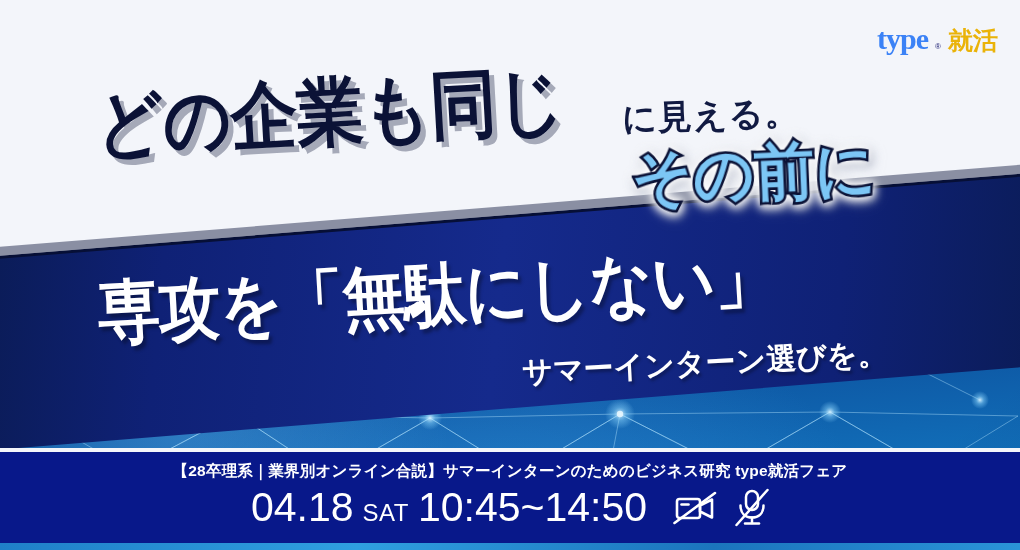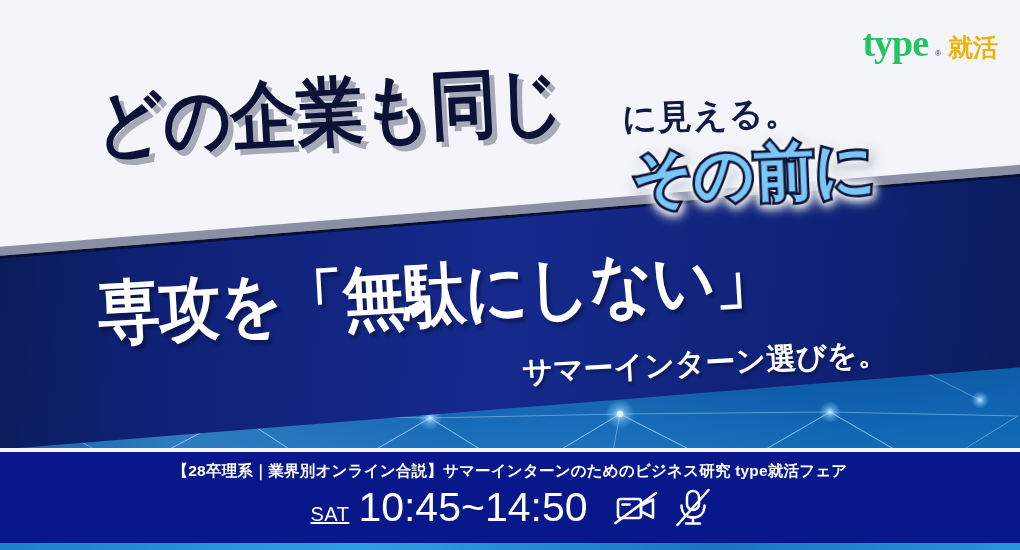--- a/index.html
+++ b/index.html
@@ -63,22 +63,22 @@
   }
 
   
   .logo {
     position:absolute; right:22px; top:24px;
     display:flex; align-items:baseline; gap:7px;
     z-index:30;
   }
   .logo-type {
     font-family:"Liberation Serif","DejaVu Serif",serif;
-    font-weight:bold; font-size:38px; letter-spacing:-1px;
-    color:#22c55e; line-height:1;
+    font-weight:bold; font-size:30px; letter-spacing:-1px;
+    color:#3b82f6; line-height:1;
   }
   .logo-reg { font-size:8px; color:#1d2074; }
   .logo-jp {
     font-size:25px; font-weight:bold; color:#eab308; line-height:1;
     letter-spacing:0px;
   }
 
   
   .h1-wrap {
     position:absolute; left:95px; top:74px; z-index:20;
@@ -152,21 +152,21 @@
   .info-row {
     margin-top:5px;
     display:flex; align-items:center; gap:26px;
     color:#ffffff;
   }
   .info-date {
     display:flex; align-items:baseline; gap:9px;
     font-weight:normal;
   }
   .dt-num { font-size:41px; letter-spacing:0px; line-height:1; }
-  .dt-dow { font-size:20px; letter-spacing:.5px; line-height:1;text-decoration:underline; }
+  .dt-dow { font-size:24px; letter-spacing:.5px; line-height:1; }
   .dt-time { font-size:41px; letter-spacing:0px; line-height:1; }
   .info-icons { display:flex; align-items:center; gap:18px; }
   .ico { display:block; }
 </style>
 </head>
 <body>
 
 <div id="banner">
 
   <div class="bg-base"></div>
@@ -252,20 +252,21 @@
 
   <div class="h2-main">専攻を「無駄にしない」</div>
   <div class="h2-sub">サマーインターン選びを。</div>
 
   <div class="bottom-white"></div>
 
   <div class="info-bar">
     <div class="info-title">【28卒理系｜業界別オンライン合説】サマーインターンのためのビジネス研究 type就活フェア</div>
     <div class="info-row">
       <div class="info-date">
+        <span class="dt-num">04.18</span>
         <span class="dt-dow">SAT</span>
         <span class="dt-time">10:45~14:50</span>
       </div>
       <div class="info-icons">
         <svg class="ico" width="44" height="38" viewBox="0 0 44 38">
           <g fill="none" stroke="#ffffff" stroke-width="2.6" stroke-linejoin="round" stroke-linecap="round">
             <rect x="4" y="10" width="23" height="19" rx="2.5"></rect>
             <path d="M27 16.5 L39 10.5 L39 28.5 L27 22.5 Z"></path>
             <path d="M8.5 15.5 L15.5 15.5"></path>
             <path d="M1.5 34 L42 4"></path>

